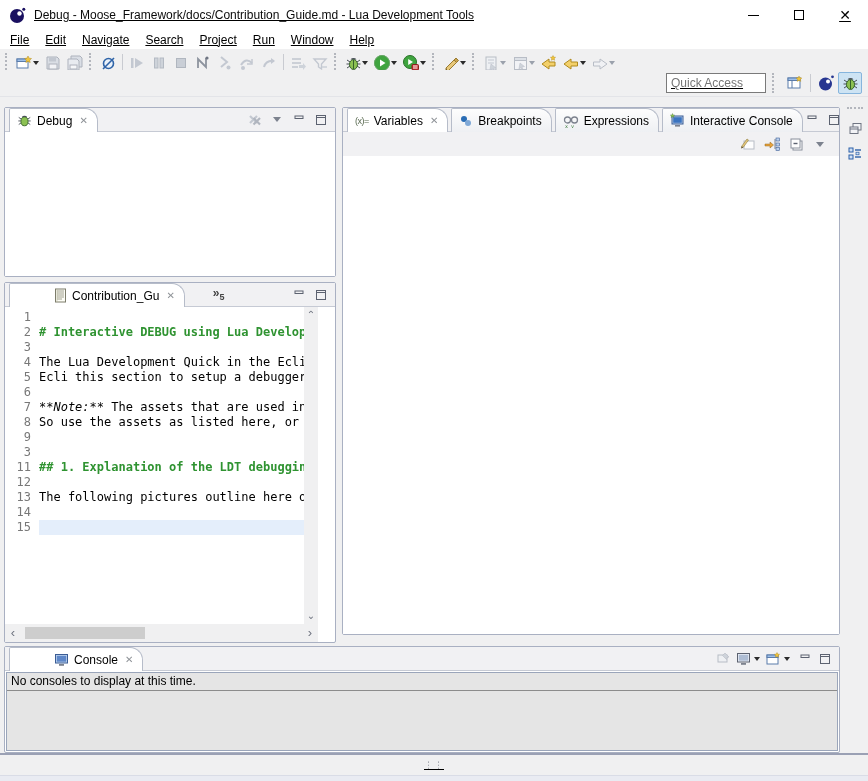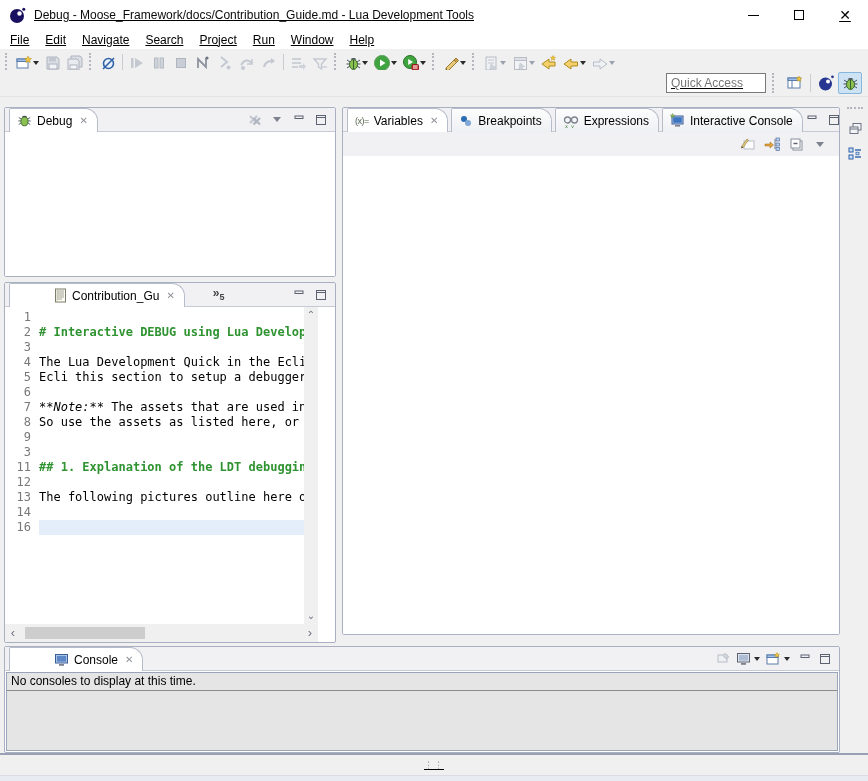--- a/index.html
+++ b/index.html
@@ -532,21 +532,21 @@
         <div class="ed-line"><span class="ed-num">5</span><span class="ed-text"><span>Ecli this section to setup a debugger</span></span></div>
         <div class="ed-line"><span class="ed-num">6</span><span class="ed-text"></span></div>
         <div class="ed-line"><span class="ed-num">7</span><span class="ed-text"><span class="seg-i">**Note:**</span><span> The assets that are used in</span></span></div>
         <div class="ed-line"><span class="ed-num">8</span><span class="ed-text"><span>So use the assets as listed here, or </span></span></div>
         <div class="ed-line"><span class="ed-num">9</span><span class="ed-text"></span></div>
         <div class="ed-line"><span class="ed-num">3</span><span class="ed-text"></span></div>
         <div class="ed-line"><span class="ed-num">11</span><span class="ed-text"><span class="seg-h">## 1. Explanation of the LDT debuggin</span></span></div>
         <div class="ed-line"><span class="ed-num">12</span><span class="ed-text"></span></div>
         <div class="ed-line"><span class="ed-num">13</span><span class="ed-text"><span>The following pictures outline here o</span></span></div>
         <div class="ed-line"><span class="ed-num">14</span><span class="ed-text"></span></div>
-        <div class="ed-line hl"><span class="ed-num">16</span><span class="ed-text"></span></div>
+        <div class="ed-line hl"><span class="ed-num">15</span><span class="ed-text"></span></div>
       </div>
     <div id="ed-vscroll">
       <span class="chev">⌃</span>
       <span class="chev">⌄</span>
     </div>
     <div id="ed-overview"></div>
     <div id="ed-hscroll">
       <span class="chev scroll-arrow" style="font-size:13px;">‹</span>
       <div id="ed-hthumb"></div>
       <span class="chev scroll-arrow" style="font-size:13px; margin-left:auto;">›</span>

